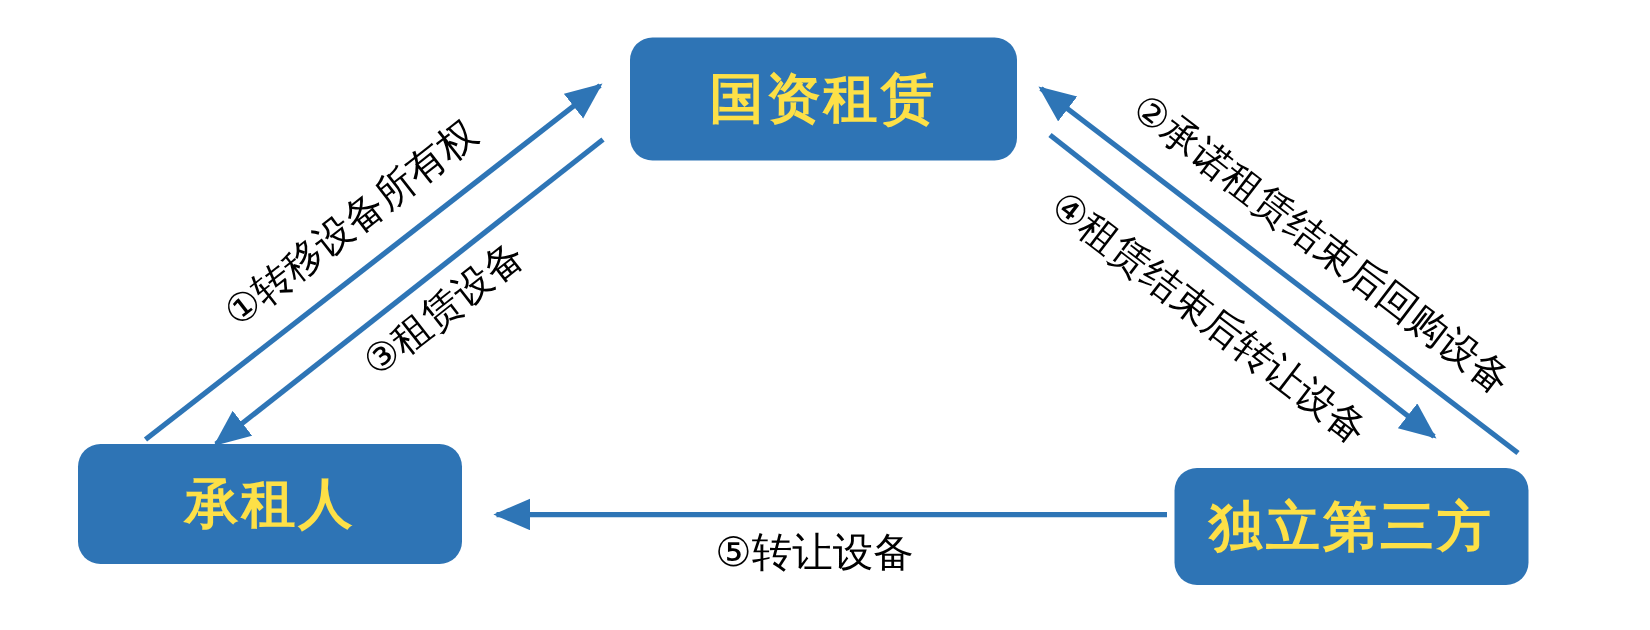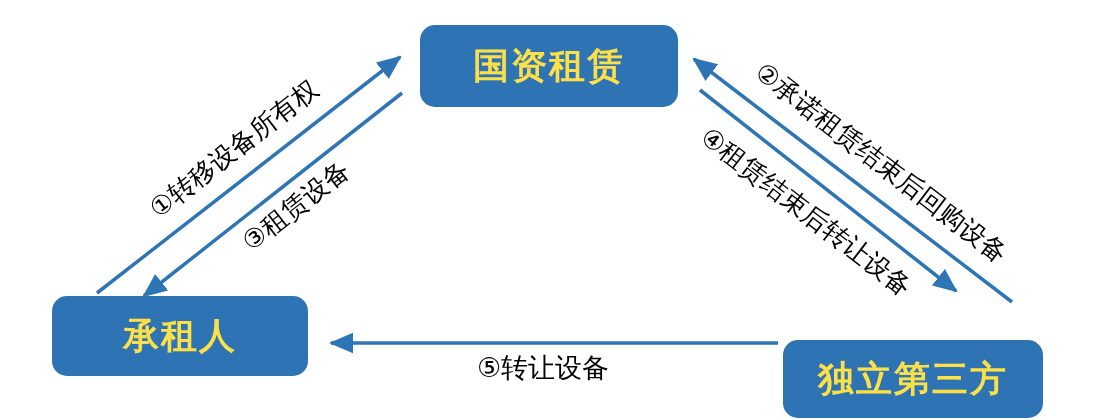--- a/index.html
+++ b/index.html
@@ -29,21 +29,21 @@
     display: flex;
     align-items: center;
     justify-content: center;
     font-size: 36px;
     font-weight: bold;
     letter-spacing: 2px;
     box-sizing: border-box;
   }
   .node-top    { left: 420px; top: 25px;  width: 258px; height: 82px; }
   .node-left   { left: 52px;  top: 296px; width: 256px; height: 80px; }
-  .node-right  { left: 783px; top: 312px; width: 260px; height: 78px; margin-top: 28px; }
+  .node-right  { left: 783px; top: 312px; width: 236px; height: 78px; }
   .edge-label {
     position: absolute;
     color: #000000;
     font-size: 26px;
     white-space: nowrap;
     transform-origin: center center;
   }
   .lbl-1 { left: 234px; top: 149px; transform: translate(-50%,-50%) rotate(-38deg); }
   .lbl-3 { left: 296px; top: 206px; transform: translate(-50%,-50%) rotate(-38deg); }
   .lbl-2 { left: 881px; top: 163px; transform: translate(-50%,-50%) rotate(37.5deg); }

